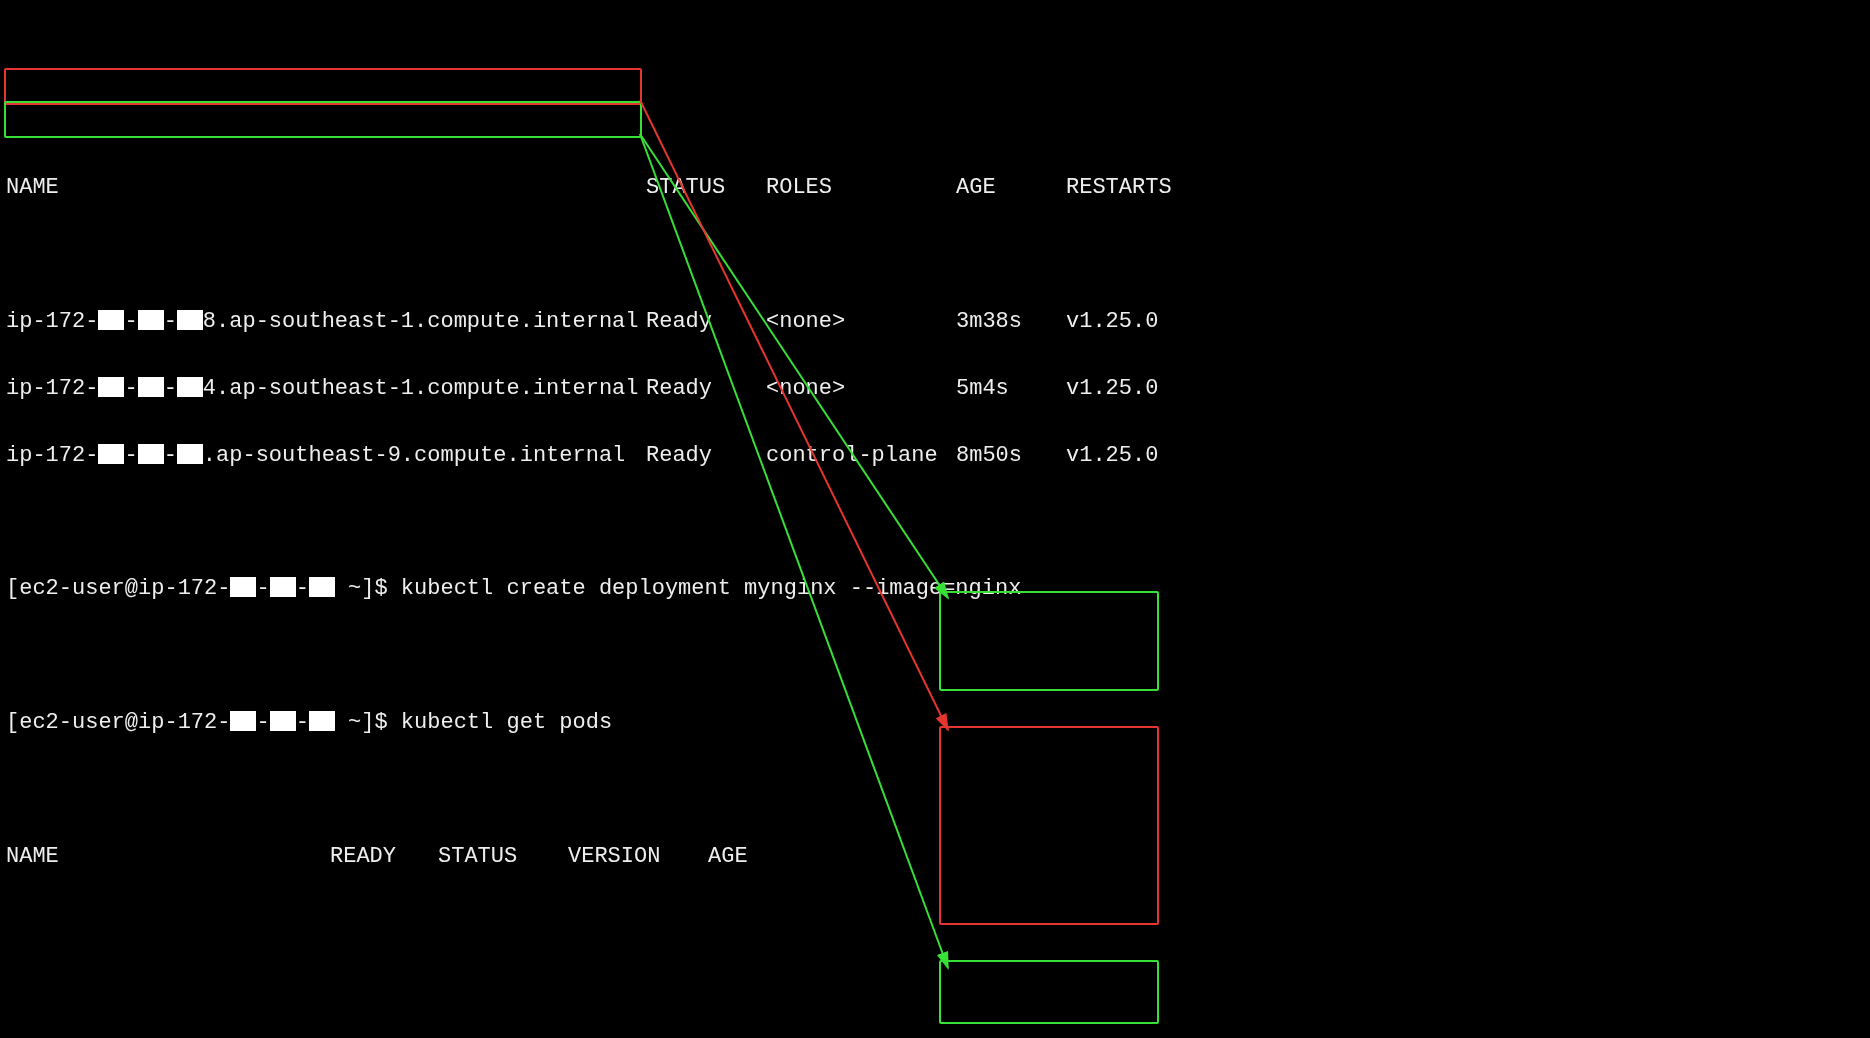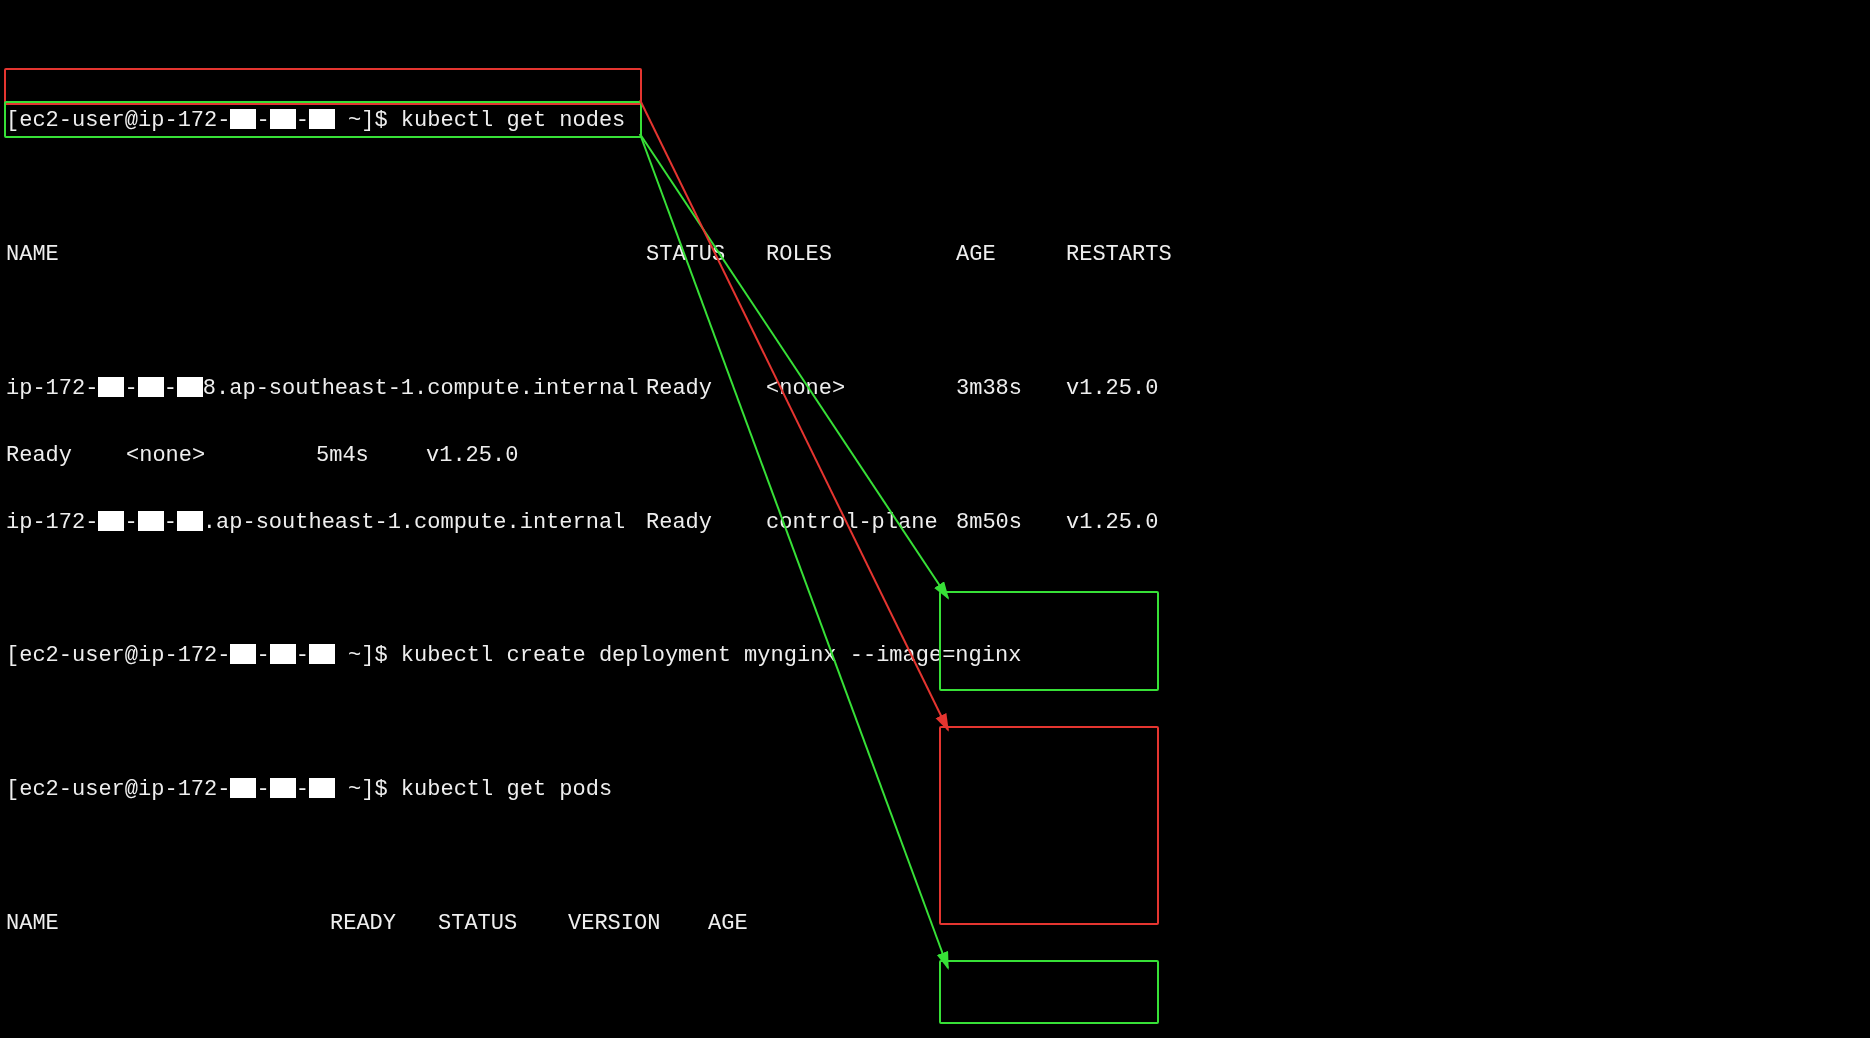--- a/index.html
+++ b/index.html
@@ -42,47 +42,47 @@
     top: 0; left: 0;
     pointer-events: none;
   }
 </style>
 </head>
 <body>
 
 <div class="term">
 
 
-<div>[<span>ec2-user@ip-172-</span><span class="redact"></span>-<span class="redact"></span>-<span class="redact"></span><span> ~]$ </span><span>kubectl get nodes</span></div>
 
 
 <div class="row">
 <span class="cell" style="width:640px">NAME</span>
 <span class="cell" style="width:120px">STATUS</span>
 <span class="cell" style="width:190px">ROLES</span>
 <span class="cell" style="width:110px">AGE</span>
 <span class="cell">RESTARTS</span>
 </div>
 
 
 <div class="row">
 <span class="cell" style="width:640px"><span>ip-172-</span><span class="redact"></span>-<span class="redact"></span>-<span class="redact"></span><span>8.ap-southeast-1.compute.internal</span></span>
 <span class="cell" style="width:120px">Ready</span>
 <span class="cell" style="width:190px">&lt;none&gt;</span>
 <span class="cell" style="width:110px">3m38s</span>
 <span class="cell">v1.25.0</span>
 </div>
 <div class="row">
+<span class="cell" style="width:640px"><span>ip-172-</span><span class="redact"></span>-<span class="redact"></span>-<span class="redact"></span><span>4.ap-southeast-1.compute.internal</span></span>
 <span class="cell" style="width:120px">Ready</span>
 <span class="cell" style="width:190px">&lt;none&gt;</span>
 <span class="cell" style="width:110px">5m4s</span>
 <span class="cell">v1.25.0</span>
 </div>
 <div class="row">
-<span class="cell" style="width:640px"><span>ip-172-</span><span class="redact"></span>-<span class="redact"></span>-<span class="redact"></span><span>.ap-southeast-1.compute.internal</span></span>
+<span class="cell" style="width:640px"><span>ip-172-</span><span class="redact"></span>-<span class="redact"></span>-<span class="redact"></span><span>.ap-southeast-9.compute.internal</span></span>
 <span class="cell" style="width:120px">Ready</span>
 <span class="cell" style="width:190px">control-plane</span>
 <span class="cell" style="width:110px">8m50s</span>
 <span class="cell">v1.25.0</span>
 </div>
 
 
 <div>[<span>ec2-user@ip-172-</span><span class="redact"></span>-<span class="redact"></span>-<span class="redact"></span><span> ~]$ </span><span>kubectl create deployment mynginx --image=nginx</span></div>
 
 

